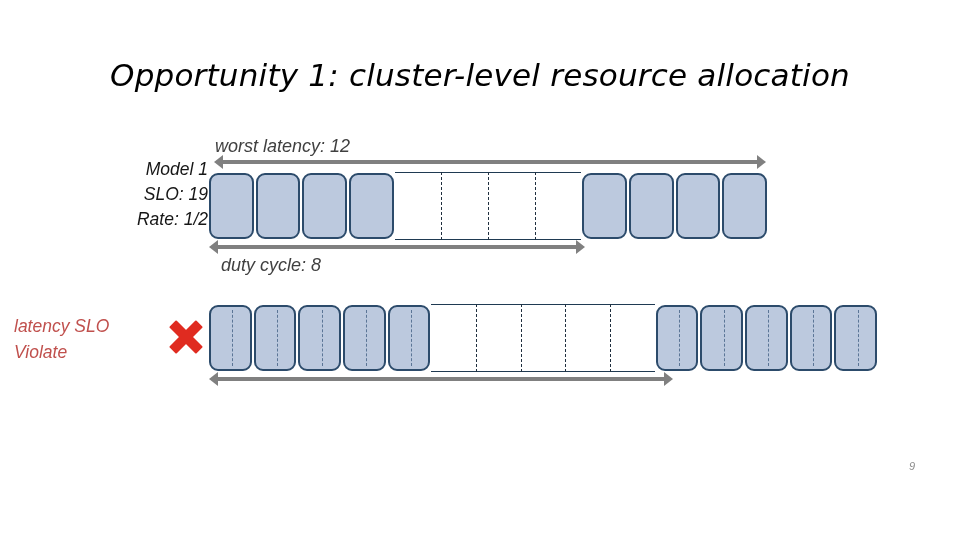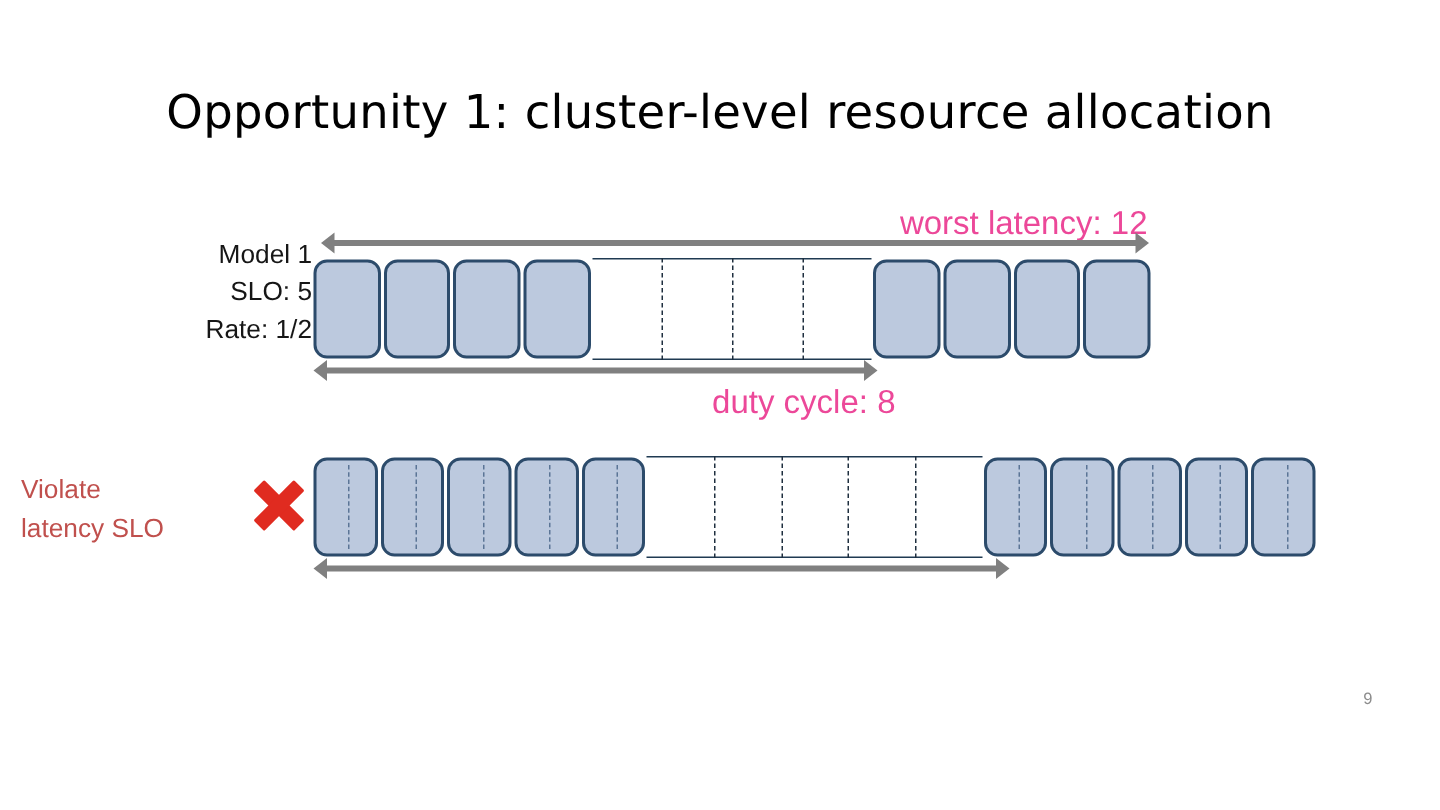--- a/index.html
+++ b/index.html
@@ -14,20 +14,21 @@
     font-family: "Liberation Sans", sans-serif;
     overflow: hidden;
     position: relative;
   }
 
   .slide {
     position: absolute;
     inset: 0;
     width: 960px;
     height: 488px;
+    font-style: italic;
   }
 
   
   .slide-title {
     position: absolute;
     left: 0;
     top: 57px;
     width: 960px;
     text-align: center;
     font-family: "DejaVu Sans", sans-serif;
@@ -147,45 +148,45 @@
     width: 0;
     height: 0;
     border-top: 7px solid transparent;
     border-bottom: 7px solid transparent;
   }
   .arrow .head.left  { left: 0;  border-right: 9px solid #808080; }
   .arrow .head.right { right: 0; border-left: 9px solid #808080; }
 
   .arrow-caption {
     position: absolute;
-    font-size: 22px;
-    color: #ec4899;
+    font-size: 18px;
+    color: #404040;
     white-space: nowrap;
-    text-align: right;
+    text-align: left;
   }
 
   
   .page-num {
     position: absolute;
     right: 45px;
     bottom: 16px;
     font-size: 11px;
     color: #8c8c8c;
   }
 </style>
 </head>
 <body style="background: rgb(255, 255, 255);">
 
 <div class="slide">
 
   <div class="slide-title" style="color: rgb(0, 0, 0);">Opportunity 1: cluster-level resource allocation</div>
 
   <div class="model-label" style="color: rgb(22, 22, 22);">
     <div>Model 1</div>
-    <div>SLO: 5</div>
+    <div>SLO: 19</div>
     <div>Rate: 1/2</div>
   </div>
 
   <div class="arrow-caption" style="left:215px; top:136px; width:550px;">worst latency: 12</div>
   <div class="arrow" style="left:214px; top:155px; width:552px;">
     <div class="head left" style="border-right-color: rgb(128, 128, 128);"></div>
     <div class="shaft" style="background: rgb(128, 128, 128);"></div>
     <div class="head right" style="border-left-color: rgb(128, 128, 128);"></div>
   </div>
 
@@ -206,22 +207,22 @@
     </div>
 
   <div class="arrow" style="left:209px; top:240px; width:376px;">
     <div class="head left" style="border-right-color: rgb(128, 128, 128);"></div>
     <div class="shaft" style="background: rgb(128, 128, 128);"></div>
     <div class="head right" style="border-left-color: rgb(128, 128, 128);"></div>
   </div>
   <div class="arrow-caption" style="left:221px; top:255px; width:376px;">duty cycle: 8</div>
 
   <div class="violate-label" style="color: rgb(192, 80, 77);">
+    <div>latency SLO</div>
     <div>Violate</div>
-    <div>latency SLO</div>
   </div>
 
   <div class="x-mark">
     <span class="a" style="background: rgb(224, 43, 32);"></span>
     <span class="b" style="background: rgb(224, 43, 32);"></span>
   </div>
 
   <div class="row" id="row-2-timeline" style="left:208px; top:304px; width:670px;">
       <div class="track" style="left: 223.333px; width: 223.333px;"></div>
       <div class="slot empty first" style="left: 223.333px; width: 44.6667px;"></div>

